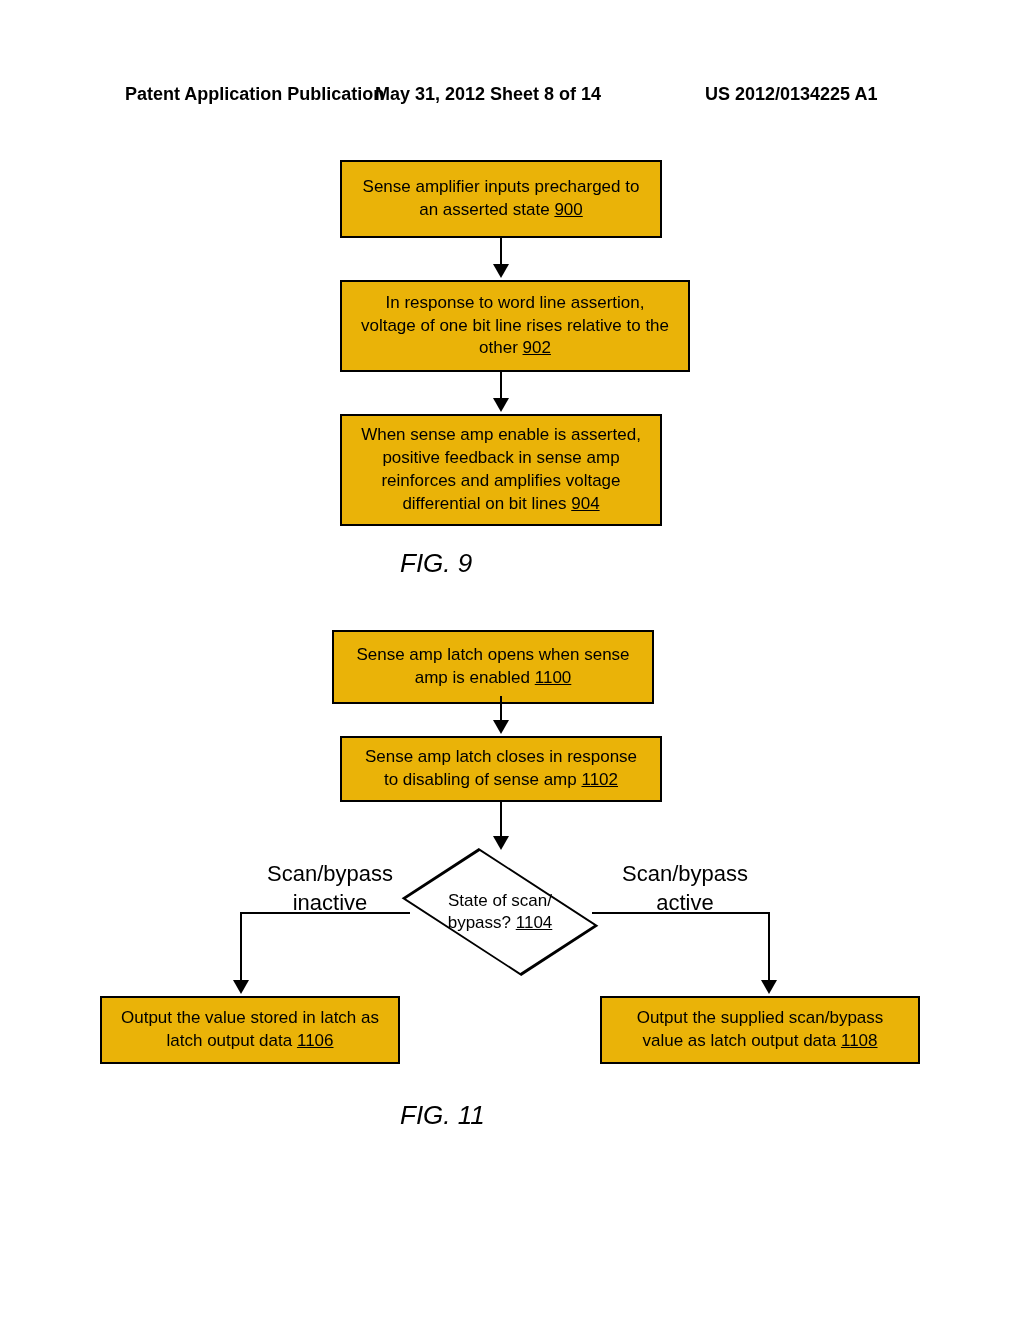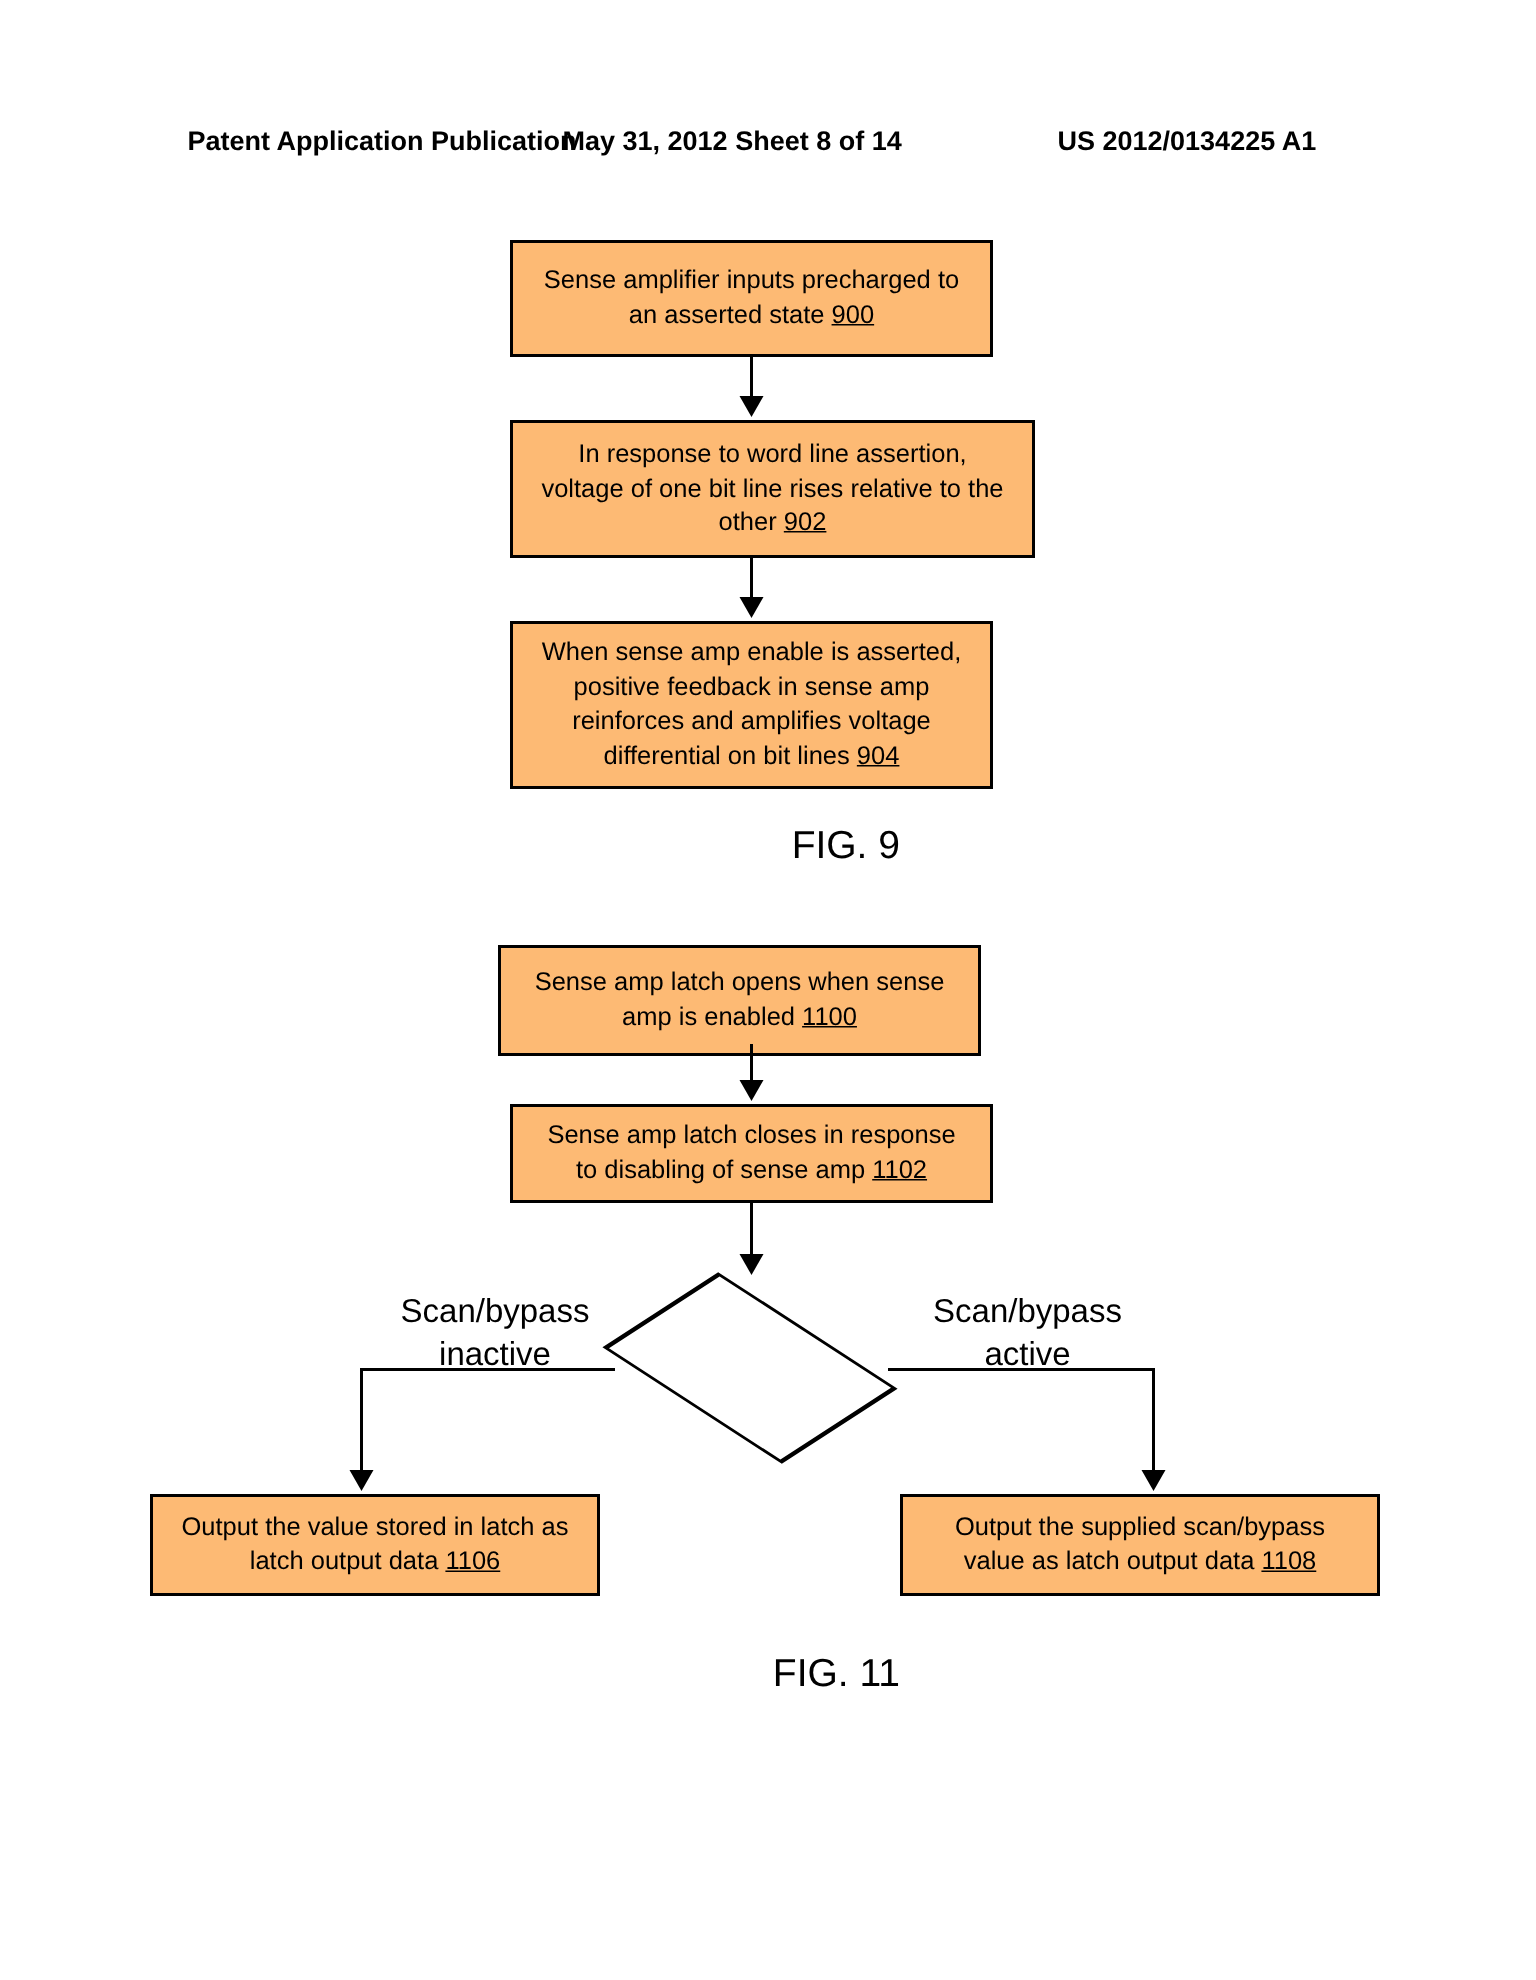--- a/index.html
+++ b/index.html
@@ -33,35 +33,36 @@
   }
   .diagram-area {
     position: absolute;
     top: 140px;
     left: 0;
     width: 1024px;
   }
   .box {
     position: absolute;
     border: 2px solid #000;
-    background: #fdba74;
+    background: #eab308;
     text-align: center;
     display: flex;
     align-items: center;
     justify-content: center;
     font-size: 17px;
     line-height: 1.35;
     padding: 10px 14px;
   }
   .ref-num { text-decoration: underline; }
   .fig-label {
     position: absolute;
+    font-style: italic;
     font-size: 26px;
     font-weight: normal;
-    text-align: right;
+    text-align: left;
     width: 200px;
   }
   
   .arrow-v {
     position: absolute;
     width: 2px;
     background: #000;
   }
   .arrow-v::after {
     content: "";
@@ -161,20 +162,26 @@
 
   <div class="box" style="left:340px; top:596px; width:322px; height:66px;">
     <span>
       <span>Sense amp latch closes in response to disabling of sense amp </span><span class="ref-num">1102</span>
     </span>
   </div>
   <div class="arrow-v" style="left:500px; top:662px; height:46px;"></div>
 
   <div class="diamond-wrap" style="left:410px; top:712px; width:180px; height:120px;">
     <div class="diamond" style="left:45px; top:15px; width:90px; height:90px; transform: rotate(45deg) skew(-12deg,-12deg) scaleX(1.55);"></div>
+    <div class="diamond-text" style="left:10px; top:38px;">
+      <span>State of scan/</span><br>
+      <span>
+        <span>bypass? </span><span class="ref-num">1104</span>
+      </span>
+    </div>
   </div>
 
   <div class="branch-label" style="left:265px; top:720px; width:130px;">
     <span>Scan/bypass</span><br>
     <span>inactive</span>
   </div>
   <div class="branch-label" style="left:620px; top:720px; width:130px;">
     <span>Scan/bypass</span><br>
     <span>active</span>
   </div>

